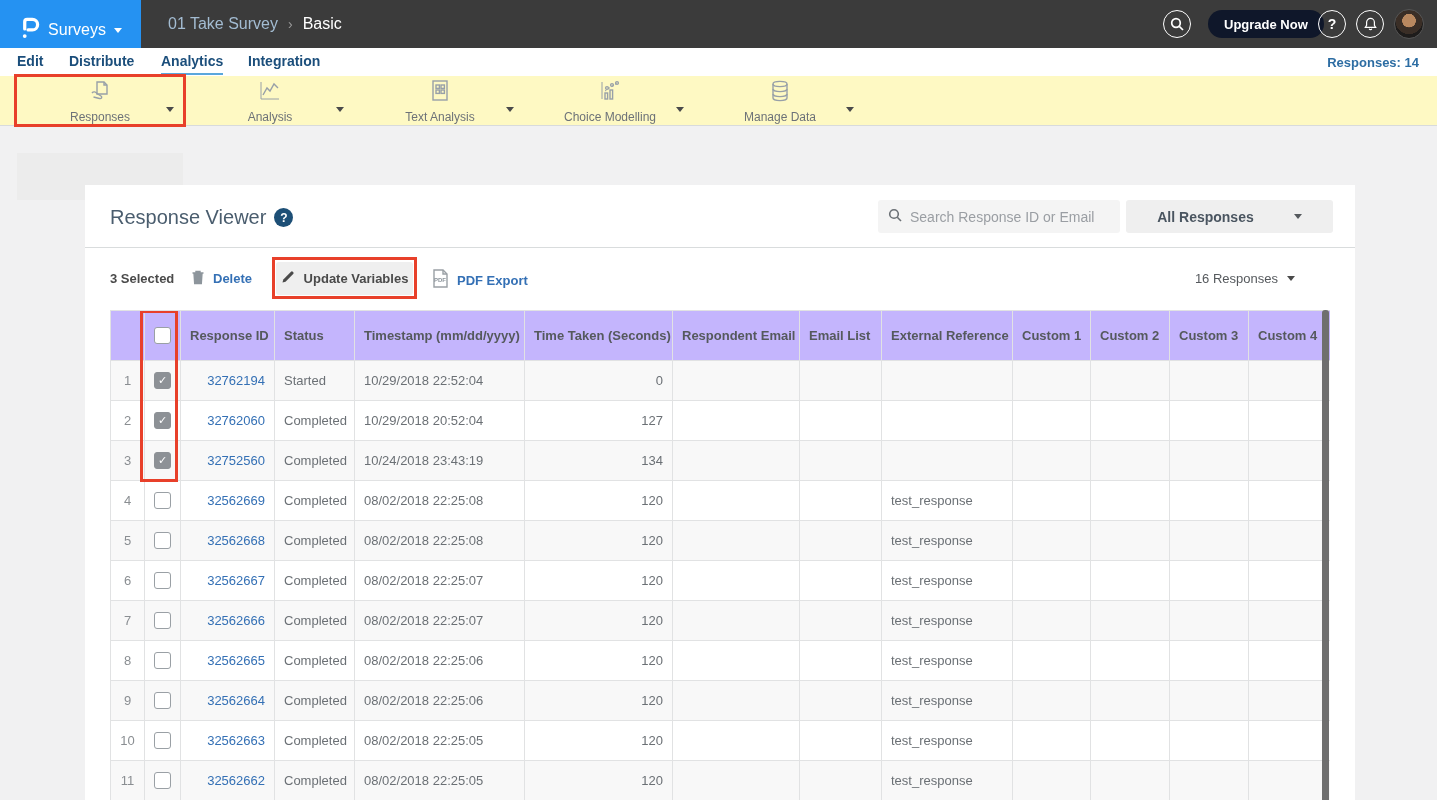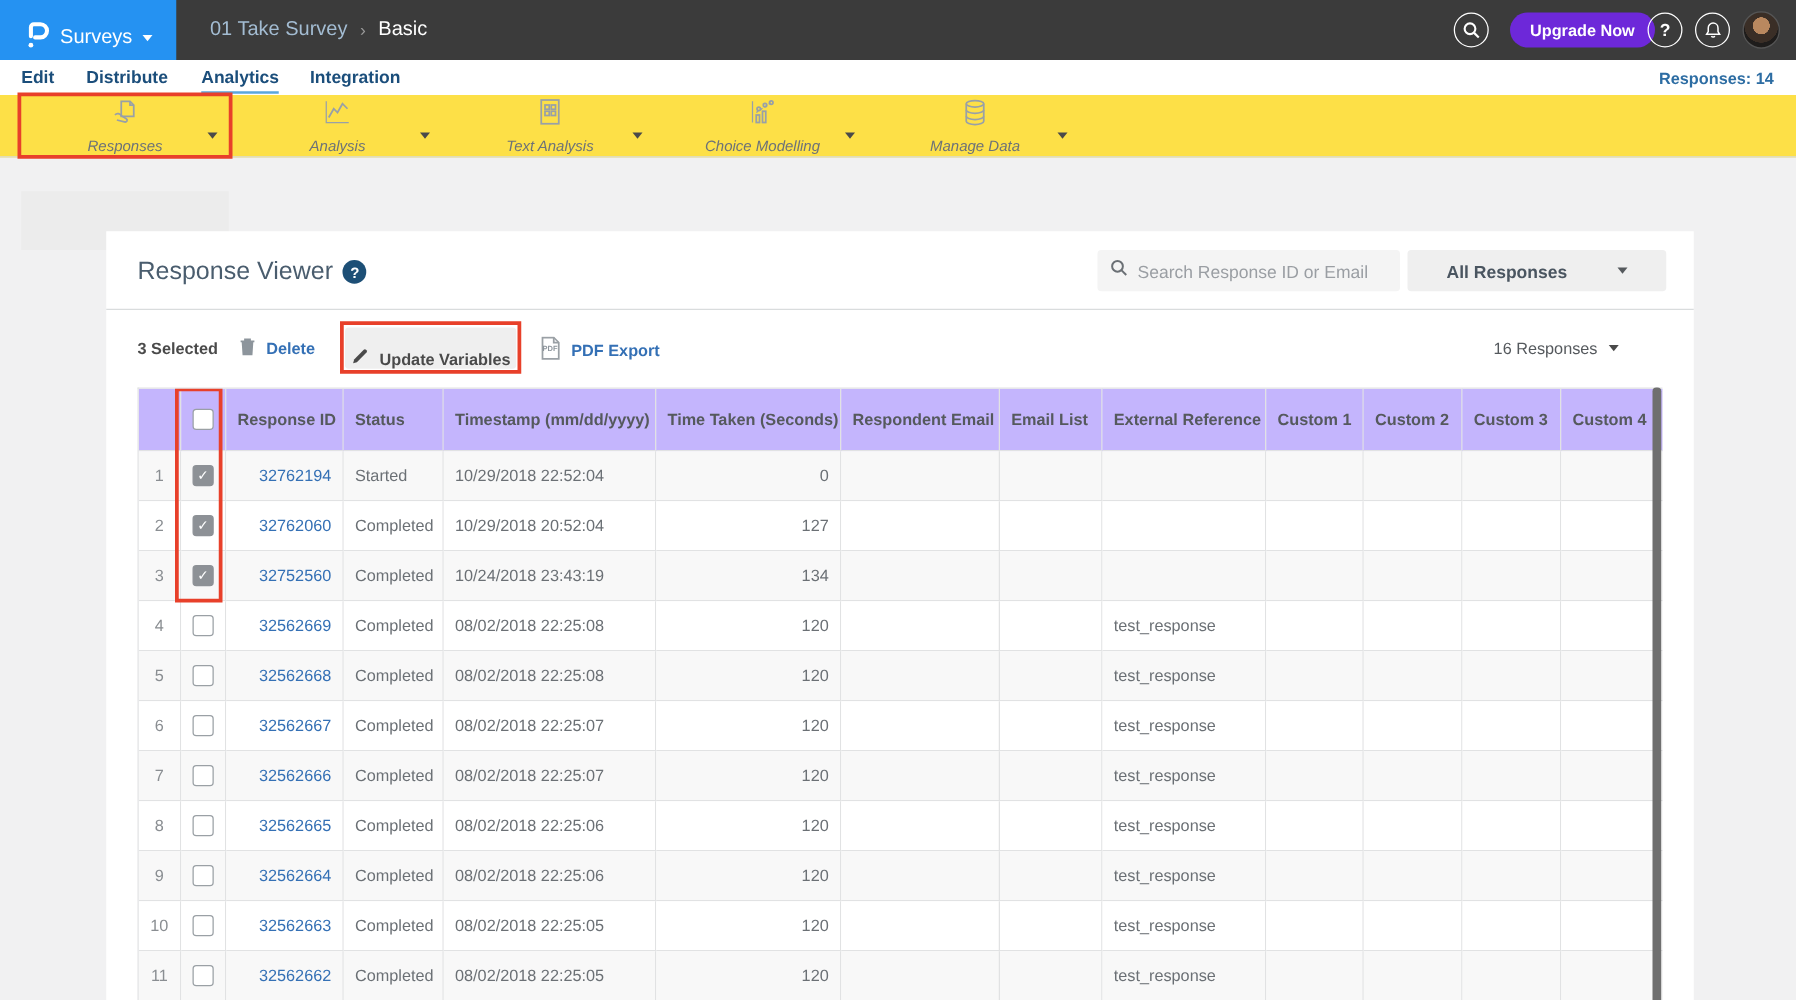--- a/index.html
+++ b/index.html
@@ -15,36 +15,36 @@
            border-top:5px solid currentColor; display:inline-block; }
   #breadcrumb { position:absolute; left:168px; top:0; height:48px; display:flex; align-items:center;
                 gap:10px; font-size:16px; }
   #breadcrumb .crumb-link { color:#a3bcd2; cursor:pointer; }
   #breadcrumb .sep { color:#9a9a9a; font-size:14px; }
   #breadcrumb .crumb-current { color:#ffffff;text-align:center; }
   .tb-circle { position:absolute; top:10px; width:28px; height:28px; border:1.6px solid #fff;
                border-radius:50%; display:flex; align-items:center; justify-content:center;
                color:#fff; cursor:pointer; }
   #upgrade-btn { position:absolute; left:1208px; top:10px; height:28px; padding:0 16px;
-                 background:#6d28d9; border:none; border-radius:14px; color:#fff;
+                 background:#0f172a; border:none; border-radius:14px; color:#fff;
                  font-size:13px; font-weight:bold; cursor:pointer; font-family:inherit; }
   #avatar { position:absolute; left:1394px; top:9px; width:30px; height:30px; border-radius:50%;
             background:radial-gradient(circle at 50% 38%, #b9885f 0 30%, #3a2e26 31% 60%, #1e1c1b 61%);
             border:1px solid #555; cursor:pointer; }
 
   
   #nav { position:absolute; left:0; top:48px; width:1437px; height:28px; background:#fff; }
   .nav-item { position:absolute; top:5px; font-size:14px; font-weight:bold; color:#1b4e7b;
               cursor:pointer; padding-bottom:4px; }
   .nav-item.active { border-bottom:2px solid #5aa7dd; }
   #nav-count { position:absolute; right:18px; top:7px; font-size:13px; font-weight:bold; color:#2d6da3; }
 
   
-  #toolbar { position:absolute; left:0; top:76px; width:1437px; height:50px; background:#fde047;
-             border-bottom:1px solid #d8dbdc;font-style:italic; }
+  #toolbar { position:absolute; left:0; top:76px; width:1437px; height:50px; background:#fef9c3;
+             border-bottom:1px solid #d8dbdc; }
   .tool-group { position:absolute; top:0; width:140px; height:50px; display:flex; flex-direction:column;
                 align-items:center; justify-content:center; gap:3px; cursor:pointer; }
   .tool-group .lbl { font-size:12px; color:#6d7278; }
   .tool-group svg { stroke:#98a0a8; fill:none; stroke-width:1.4; }
   .tool-caret { position:absolute; top:22px; color:#4a4a4a; cursor:pointer; }
   #responses-bg { position:absolute; left:17px; top:77px; width:166px; height:47px; background:#ececec; }
 
   .red-box { position:absolute; border:3px solid #e8402a; pointer-events:none; z-index:30; }
 
   
@@ -62,21 +62,21 @@
   #filter-dd { position:absolute; left:1041px; top:15px; width:207px; height:33px; background:#efefef;
                border-radius:3px; display:flex; align-items:center; justify-content:center; gap:40px;
                font-size:14px; font-weight:bold; color:#4a5560; cursor:pointer; }
   #panel-divider { position:absolute; left:0; top:62px; width:1270px; height:1px; background:#d9dcdd; }
 
   
   #selected-label { position:absolute; left:25px; top:86px; font-size:13px; font-weight:bold; color:#4a4a4a; }
   .action-link { position:absolute; top:84px; display:flex; align-items:center; gap:8px;
                  font-size:13px; font-weight:bold; color:#3470b5; cursor:pointer; }
   #update-vars-btn { position:absolute; left:191px; top:77px; width:137px; height:33px; background:#efefef;
-                     border:none; border-radius:3px; display:flex; align-items:flex-end; justify-content:center;
+                     border:none; border-radius:3px; display:flex; align-items:center; justify-content:center;
                      gap:9px; font-size:13px; font-weight:bold; color:#4a4a4a; cursor:pointer;
                      font-family:inherit; }
   #responses-dd { position:absolute; right:60px; top:86px; font-size:13px; color:#55595d;
                   display:flex; align-items:center; gap:9px; cursor:pointer; }
   #responses-dd .caret { color:#4a4a4a; }
 
   
   #table { position:absolute; left:25px; top:125px; width:1220px; height:507px; overflow:hidden;
            border-top:1px solid #e1e2e3; border-left:1px solid #e1e2e3; }
   .trow { display:flex; width:1220px; }

